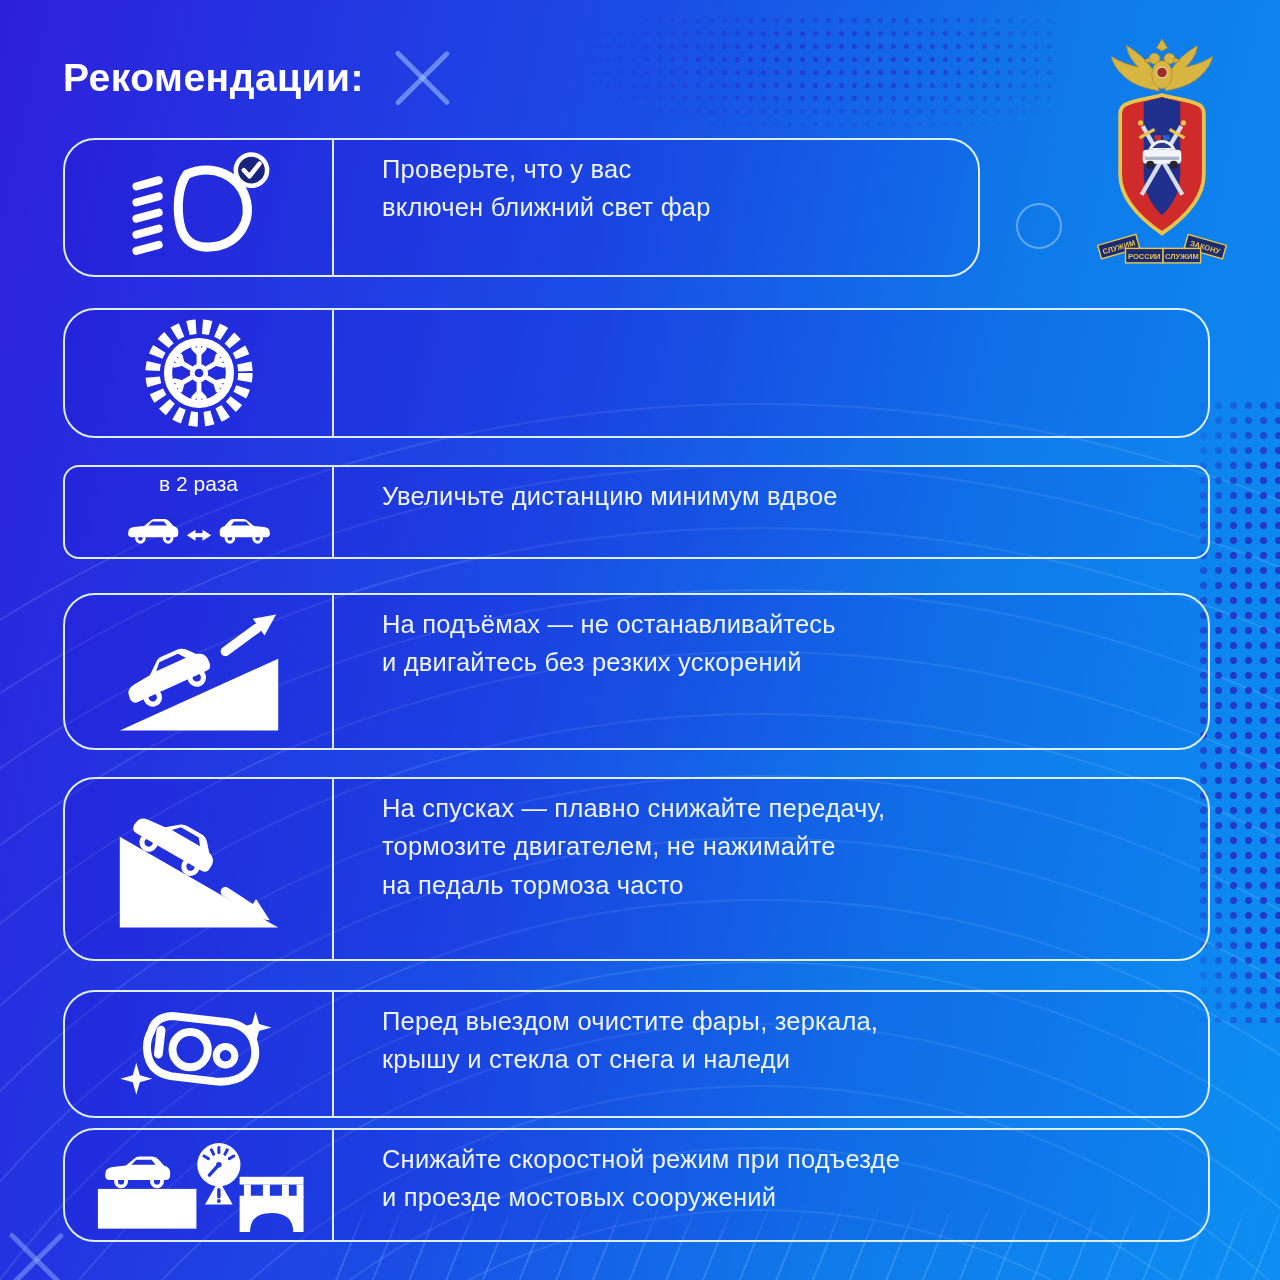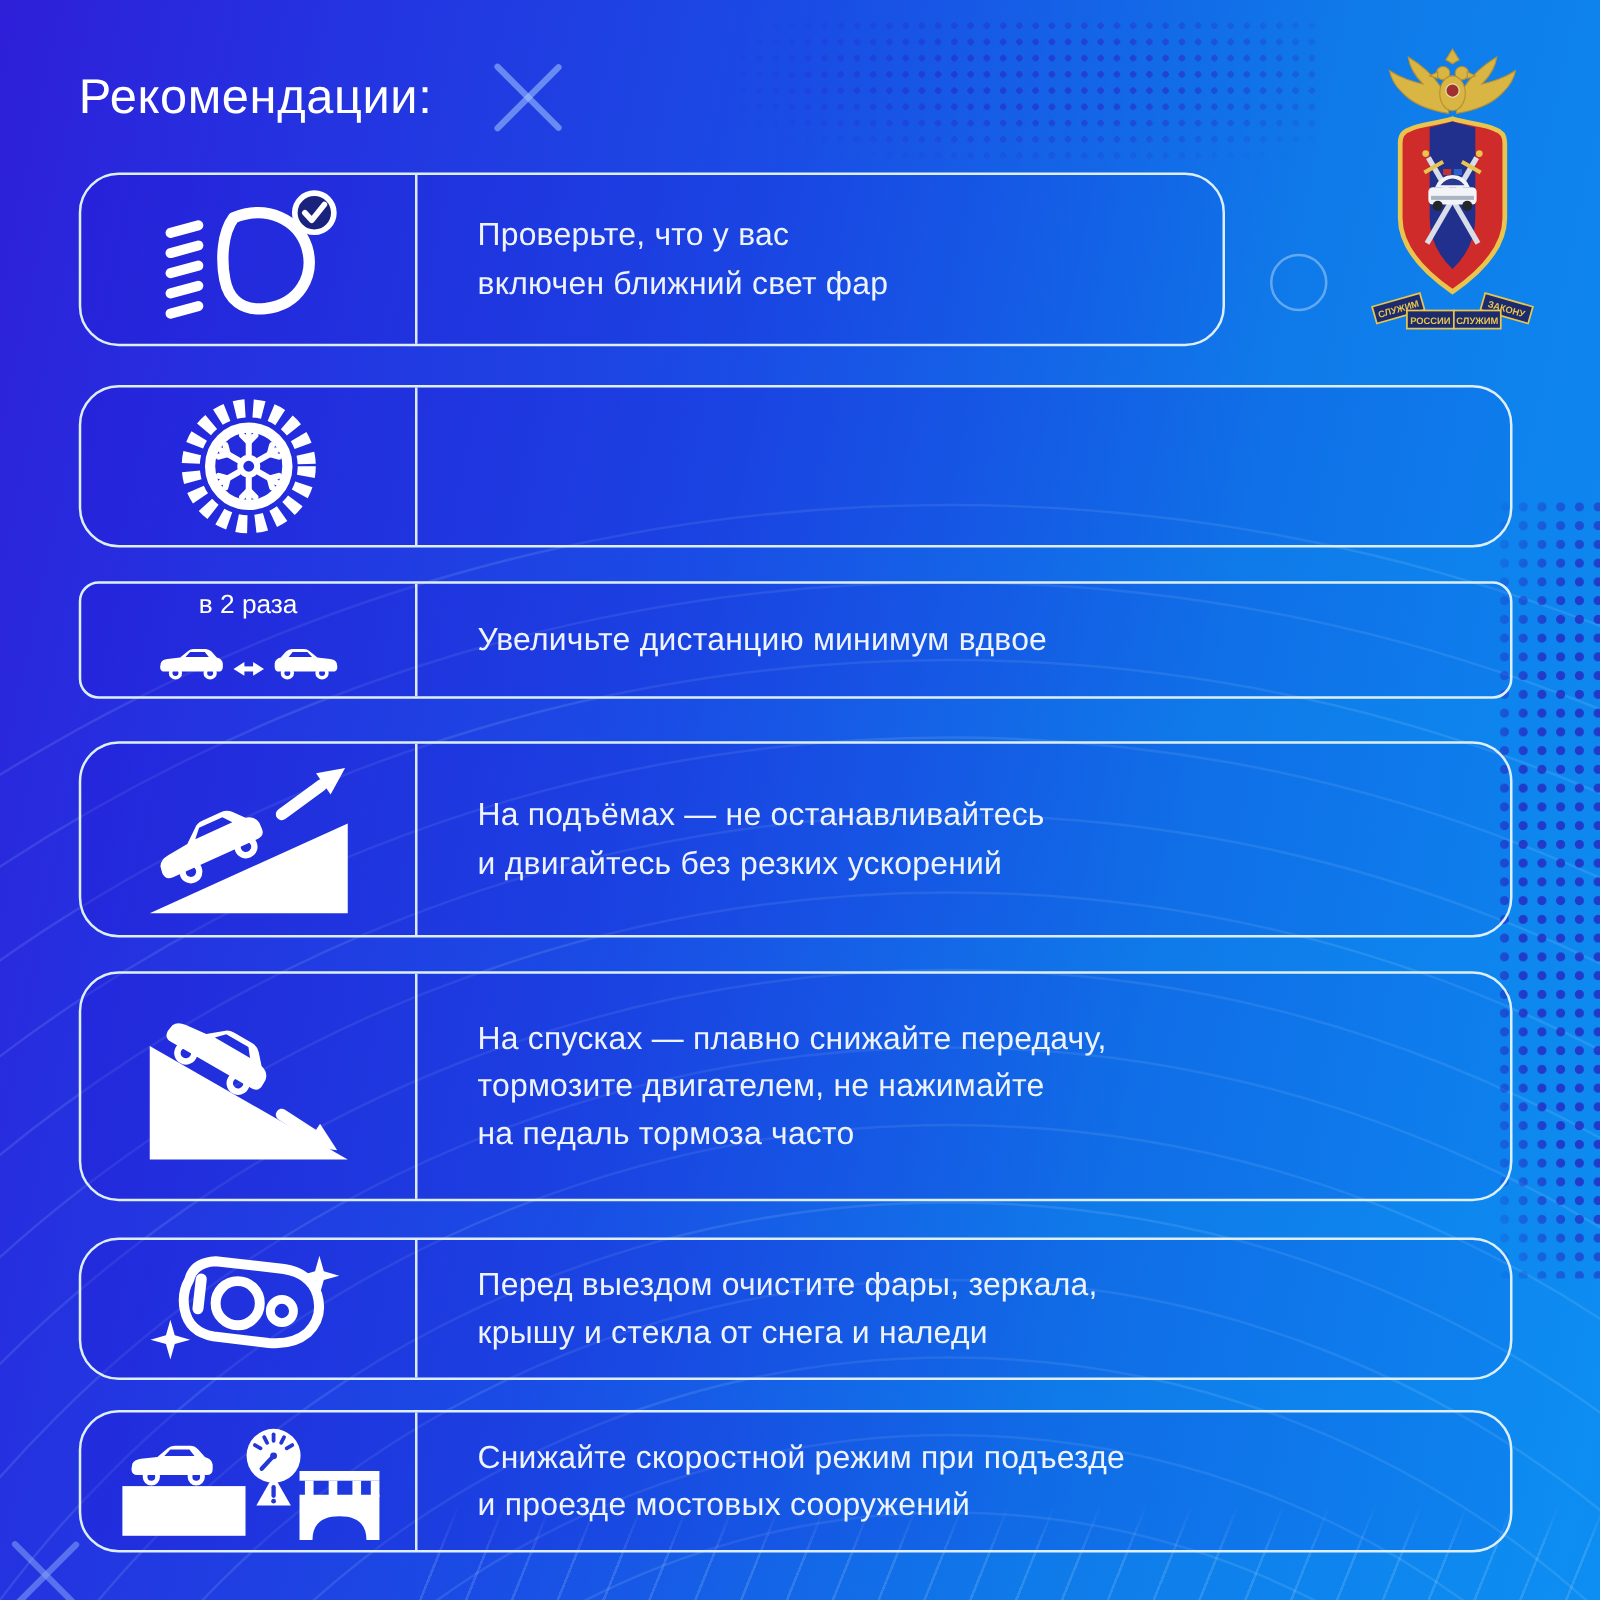--- a/index.html
+++ b/index.html
@@ -3,21 +3,21 @@
 <meta charset="utf-8">
 <style>
   html,body { margin:0; padding:0; background:#0a1030; }
   #page {
     position:relative; width:1280px; height:1280px; overflow:hidden;
     background: linear-gradient(102deg, #2e1fd9 0%, #2531e0 16%, #1a4ce5 42%, #0f7ae9 70%, #0d8ef2 100%);
     font-family:"Liberation Sans", sans-serif;
   }
   .page-title {
     position:absolute; left:63px; top:56px;
-    font-size:39px; font-weight:400; color:#ffffff; letter-spacing:.5px;
+    font-size:39px; font-weight:700; color:#ffffff; letter-spacing:.5px;
   }
   
   .arcs { position:absolute; left:0; top:0; }
   .dots-top {
     position:absolute; left:588px; top:14px; width:470px; height:120px;
     background-image: radial-gradient(circle, rgba(42,42,196,.6) 2.4px, transparent 2.7px);
     background-size:13px 13px;
     -webkit-mask-image: radial-gradient(ellipse at 55% 40%, #000 25%, transparent 78%);
     mask-image: radial-gradient(ellipse at 55% 40%, #000 25%, transparent 78%);
   }
@@ -52,21 +52,21 @@
     position:absolute; left:63px;
     border:2px solid #ddeffb; border-radius:32px;
     background: linear-gradient(100deg, rgba(32,24,212,.32), rgba(10,70,225,.10));
     display:flex; box-sizing:border-box;
   }
   .icon-cell {
     flex:0 0 267px; width:267px; position:relative;
     border-right:2px solid rgba(238,248,255,.92);
     display:flex; align-items:center; justify-content:center;
   }
-  .text-cell { flex:1; display:flex; align-items:center; padding:10px 24px 10px 48px; }
+  .text-cell { flex:1; display:flex; padding:10px 24px 10px 48px; }
   .card-text {
     color:#eef4ff; font-size:25.5px; line-height:1.5; font-weight:500;
     white-space:pre-line; letter-spacing:.2px;
   }
   .cars-label {
     position:absolute; top:5px; left:0; right:0; text-align:center;
     color:#ffffff; font-size:21px; font-weight:500;
   }
   .emblem { position:absolute; left:1092px; top:36px; }
 </style>
@@ -279,21 +279,21 @@
           <polygon points="158,8 147,28 136,12" fill="#ffffff"></polygon>
         </g>
       </svg>
     </div>
     <div class="text-cell">
       <div class="card-text">На подъёмах — не останавливайтесь
 и двигайтесь без резких ускорений</div>
     </div>
   </div>
 
-  <div class="card" style="top:990px; width:1147px; height:114px;">
+  <div class="card" style="top:990px; width:1147px; height:128px;">
     <div class="icon-cell">
       <svg width="184" height="106" viewBox="0 0 180 120">
         <path d="M36,34 Q40,18 60,17 L122,24 Q146,28 152,47 Q158,68 143,82 Q130,93 108,91 L58,85 Q36,81 32,61 Q29,46 36,34 Z" fill="none" stroke="#ffffff" stroke-width="9" stroke-linejoin="round"></path>
         <circle cx="80" cy="55" r="20" fill="none" stroke="#ffffff" stroke-width="9"></circle>
         <circle cx="120" cy="62" r="10.5" fill="none" stroke="#ffffff" stroke-width="8"></circle>
         <line x1="47" y1="33" x2="44" y2="60" stroke="#ffffff" stroke-width="10" stroke-linecap="round"></line>
         <path d="M19,70 L23,84 L37,88 L23,92 L19,106 L15,92 L1,88 L15,84 Z" fill="#ffffff"></path>
         <path d="M154,12 L158,26 L172,30 L158,34 L154,48 L150,34 L136,30 L150,26 Z" fill="#ffffff"></path>
       </svg>
     </div>

